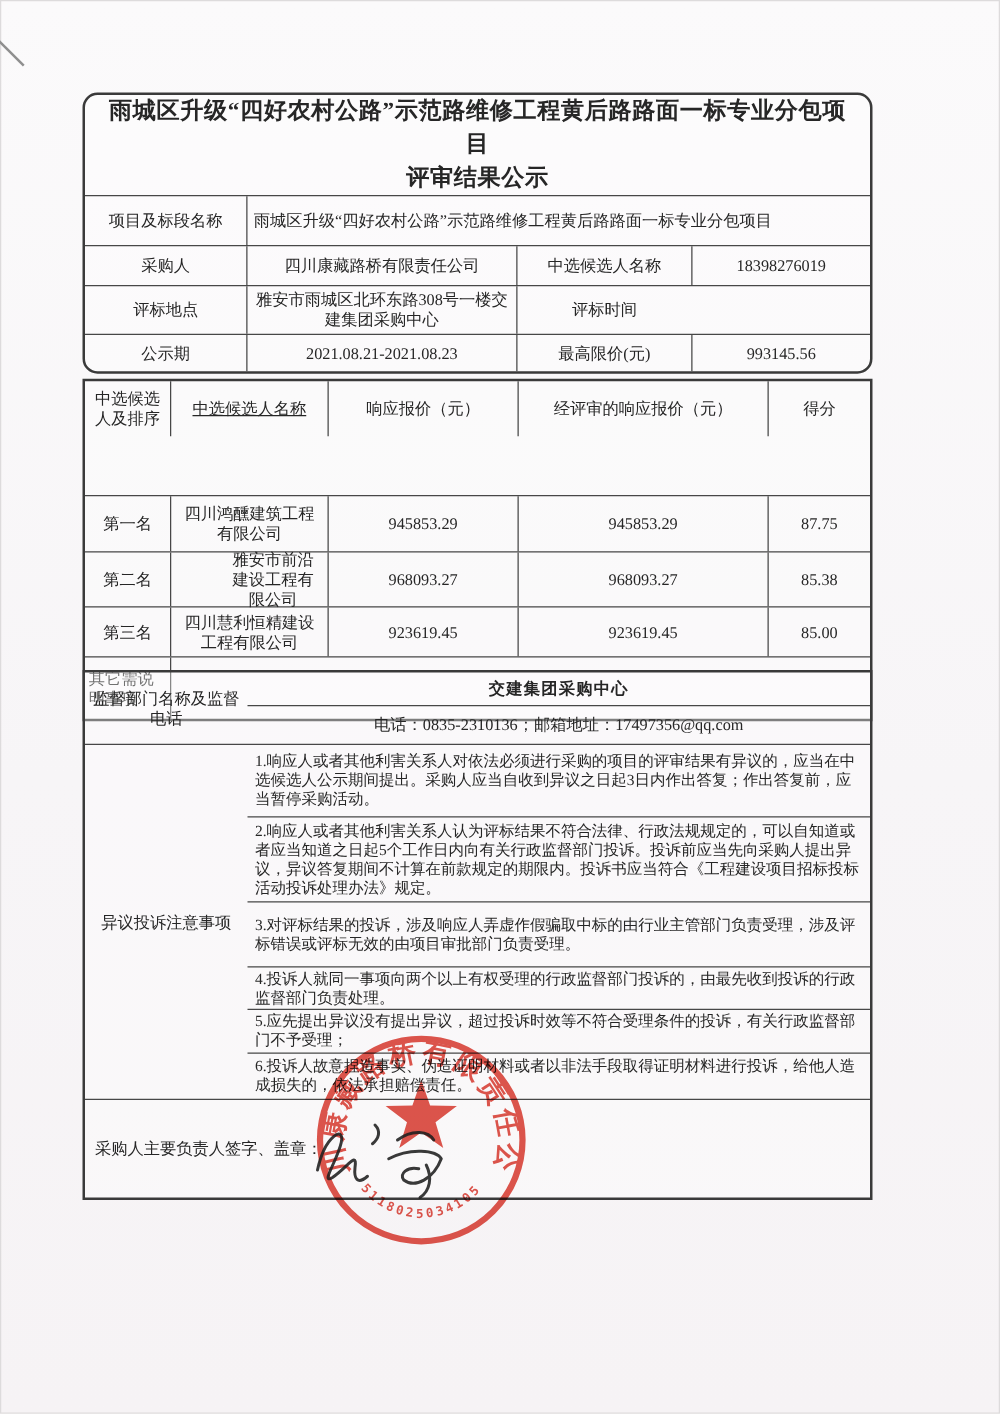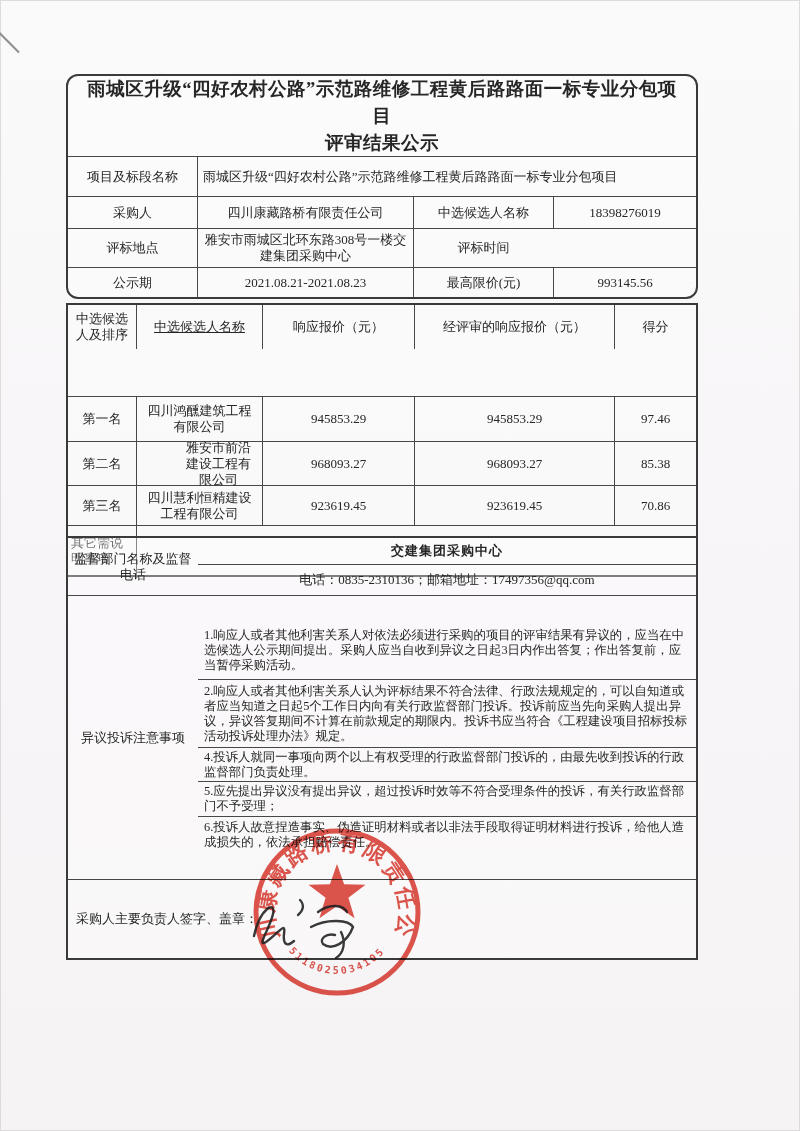--- a/index.html
+++ b/index.html
@@ -109,55 +109,56 @@
       <div class="c" style="width:126px;text-decoration:underline;">中选候选人名称</div>
       <div class="c" style="width:152px;">响应报价（元）</div>
       <div class="c" style="width:200px;">经评审的响应报价（元）</div>
       <div class="c" style="width:82px;">得分</div>
     </div>
     <div class="row" style="height:45px;margin-top:47px;">
       <div class="c" style="width:68px;">第一名</div>
       <div class="c" style="width:126px;">四川鸿醺建筑工程有限公司</div>
       <div class="c" style="width:152px;">945853.29</div>
       <div class="c" style="width:200px;">945853.29</div>
-      <div class="c" style="width:82px;">97.46</div>
+      <div class="c" style="width:82px;">87.75</div>
     </div>
     <div class="row" style="height:44px;">
       <div class="c" style="width:68px;">第二名</div>
       <div class="c" style="width:126px;padding-left:43px;">雅安市前沿建设工程有限公司</div>
       <div class="c" style="width:152px;">968093.27</div>
       <div class="c" style="width:200px;">968093.27</div>
       <div class="c" style="width:82px;text-align:center;">85.38</div>
     </div>
     <div class="row" style="height:40px;">
       <div class="c" style="width:68px;">第三名</div>
       <div class="c" style="width:126px;">四川慧利恒精建设工程有限公司</div>
       <div class="c" style="width:152px;">923619.45</div>
       <div class="c" style="width:200px;">923619.45</div>
-      <div class="c" style="width:82px;">70.86</div>
+      <div class="c" style="width:82px;">85.00</div>
     </div>
     <div class="row" style="height:50px;">
       <div class="c left" style="width:68px;padding:2px 3px;">其它需说明事项</div>
       <div class="c left" style="width:560px;"></div>
     </div>
   </div>
 
   <div class="tbl" style="top:536px;">
     <div class="row">
       <div class="c" style="width:130px;height:57px;">监督部门名称及监督电话</div>
       <div class="stack" style="width:498px;">
         <div class="sub dept" style="height:26px;">交建集团采购中心</div>
         <div class="sub" style="height:31px;">电话：0835-2310136；邮箱地址：17497356@qq.com</div>
       </div>
     </div>
     <div class="row">
       <div class="c" style="width:130px;height:283px;">异议投诉注意事项</div>
       <div class="stack" style="width:498px;">
         <div class="sub para" style="height:57px;">1.响应人或者其他利害关系人对依法必须进行采购的项目的评审结果有异议的，应当在中选候选人公示期间提出。采购人应当自收到异议之日起3日内作出答复；作出答复前，应当暂停采购活动。</div>
         <div class="sub para" style="height:68px;">2.响应人或者其他利害关系人认为评标结果不符合法律、行政法规规定的，可以自知道或者应当知道之日起5个工作日内向有关行政监督部门投诉。投诉前应当先向采购人提出异议，异议答复期间不计算在前款规定的期限内。投诉书应当符合《工程建设项目招标投标活动投诉处理办法》规定。</div>
+        <div class="sub para" style="height:52px;">3.对评标结果的投诉，涉及响应人弄虚作假骗取中标的由行业主管部门负责受理，涉及评标错误或评标无效的由项目审批部门负责受理。</div>
         <div class="sub para" style="height:34px;">4.投诉人就同一事项向两个以上有权受理的行政监督部门投诉的，由最先收到投诉的行政监督部门负责处理。</div>
         <div class="sub para" style="height:35px;">5.应先提出异议没有提出异议，超过投诉时效等不符合受理条件的投诉，有关行政监督部门不予受理；</div>
         <div class="sub para" style="height:37px;">6.投诉人故意捏造事实、伪造证明材料或者以非法手段取得证明材料进行投诉，给他人造成损失的，依法承担赔偿责任。</div>
       </div>
     </div>
     <div class="row">
       <div class="sigrow" style="width:628px;">采购人主要负责人签字、盖章：</div>
     </div>
   </div>
 

